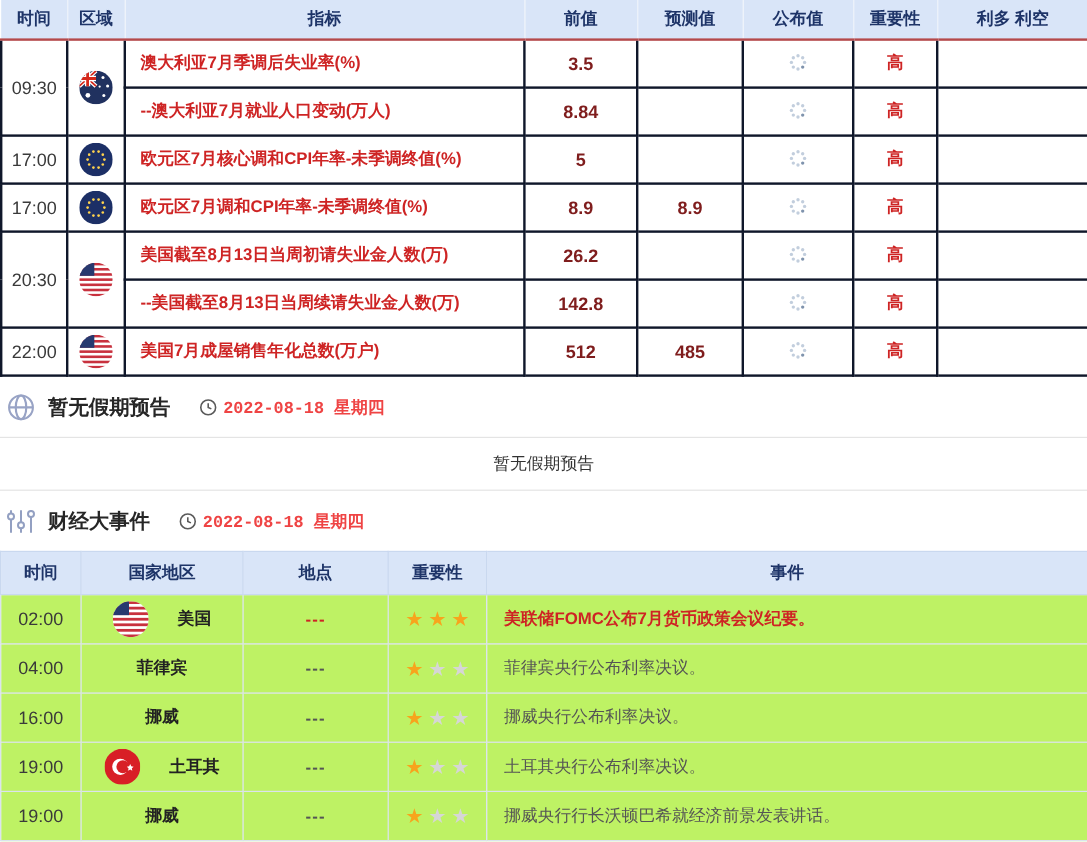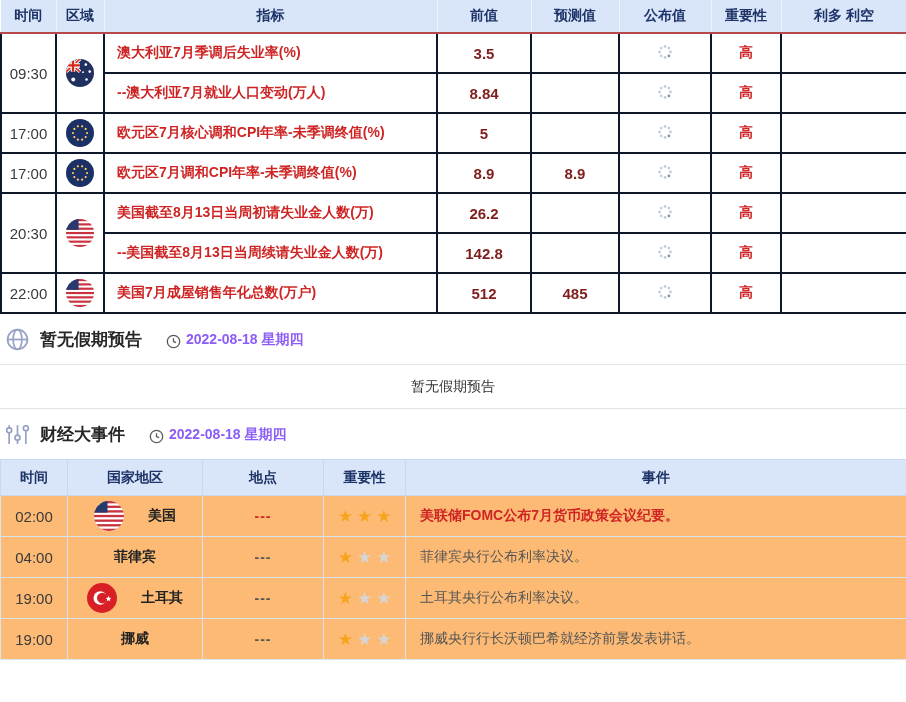--- a/index.html
+++ b/index.html
@@ -23,32 +23,32 @@
   .cal td.indicator{color:#ce2424;font-weight:bold;padding-left:12px;}
   .cal td.num{color:#7f1d1d;font-weight:bold;text-align:center;font-size:15px;}
   .cal td.pub{text-align:center;}
   .cal td.imp{color:#ce2424;font-weight:bold;text-align:center;font-size:14px;}
   .flag{width:28px;height:28px;vertical-align:middle;}
 
   
   .section{display:flex;align-items:center;padding:13px 0 12px 5px;}
   .section .sec-icon{width:25px;height:25px;flex:0 0 auto;}
   .section .title{font-size:17px;font-weight:bold;color:#262626;margin-left:10px;}
-  .section .date-wrap{display:flex;align-items:flex-end;margin-left:24px;color:#8b5cf6;
-    font-size:14px;font-weight:bold;}
+  .section .date-wrap{display:flex;align-items:center;margin-left:24px;color:#ef4444;
+    font-size:14px;font-weight:bold;font-family:Liberation Mono, monospace;}
   .section .clock{width:15px;height:15px;margin-right:5px;}
   .divider{border:none;border-top:1px solid #e4e4e4;margin:0;}
   .empty-msg{text-align:center;font-size:14px;color:#333;padding:13px 0 12px 0;}
 
   
   .events th{
     background:#d9e5f8;color:#1e3468;font-weight:bold;font-size:14px;height:35px;
     border:1px solid #c9d8ef;text-align:center;padding:0;
   }
-  .events td{border:1px solid #dbe3ee;height:40px;font-size:14px;padding:0;background:#fdba74;}
+  .events td{border:1px solid #dbe3ee;height:40px;font-size:14px;padding:0;background:#bef264;}
   .events td.time{text-align:center;color:#3a3a3a;font-size:15px;}
   .events td.country{text-align:center;color:#222;font-weight:bold;}
   .events td.country .cwrap{display:flex;align-items:center;justify-content:center;gap:24px;}
   .events td.loc{text-align:center;color:#555;font-weight:bold;letter-spacing:1px;}
   .events td.stars-cell{text-align:center;}
   .events td.event{padding-left:14px;color:#555;}
   .events tr[data-hl="true"] td.loc,
   .events tr[data-hl="true"] td.event{color:#ce2424;font-weight:bold;}
   .eflag{width:30px;height:30px;vertical-align:middle;}
 
@@ -372,20 +372,37 @@
       <td class="stars-cell">
         <span class="stars" data-stars="1">
           <span class="star"></span>
             <span class="star"></span>
             <span class="star"></span>
         </span>
       </td>
       <td class="event">菲律宾央行公布利率决议。</td>
     </tr>
     <tr data-hl="false">
+      <td class="time">16:00</td>
+      <td class="country">
+        <span class="cwrap">
+            <span>挪威</span>
+          </span>
+      </td>
+      <td class="loc">---</td>
+      <td class="stars-cell">
+        <span class="stars" data-stars="1">
+          <span class="star"></span>
+            <span class="star"></span>
+            <span class="star"></span>
+        </span>
+      </td>
+      <td class="event">挪威央行公布利率决议。</td>
+    </tr>
+    <tr data-hl="false">
       <td class="time">19:00</td>
       <td class="country">
         <span class="cwrap">
           <svg class="eflag">
               <use href="#flag-tr"></use>
             </svg>
           <span>土耳其</span>
         </span>
       </td>
       <td class="loc">---</td>

